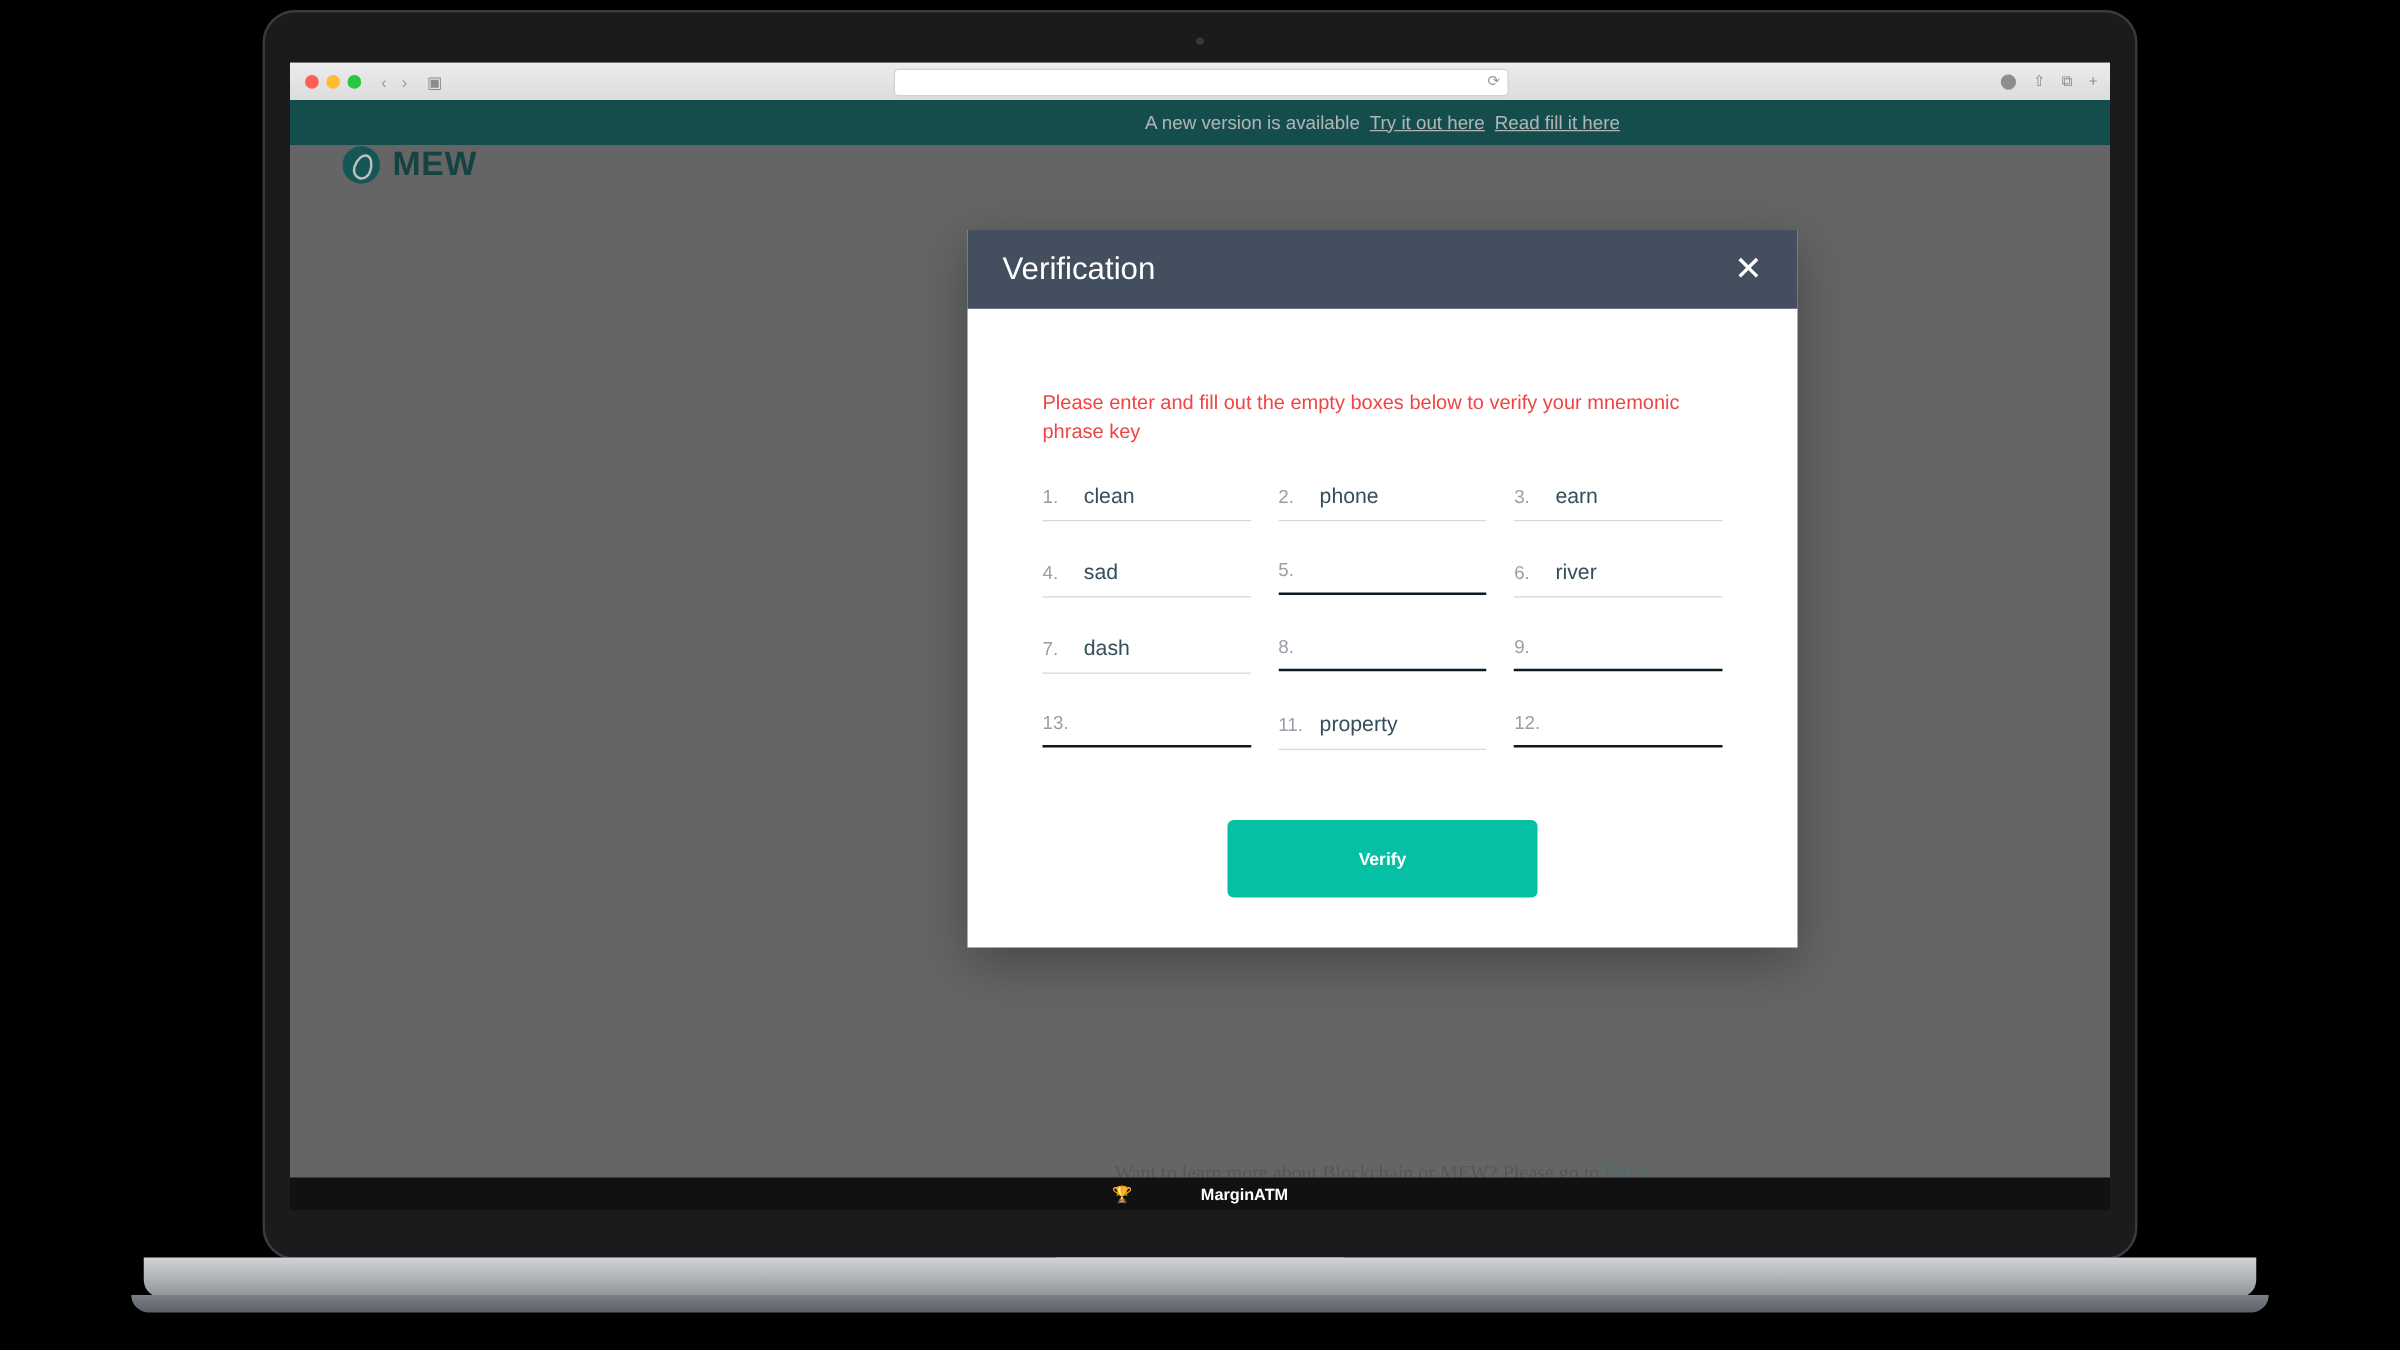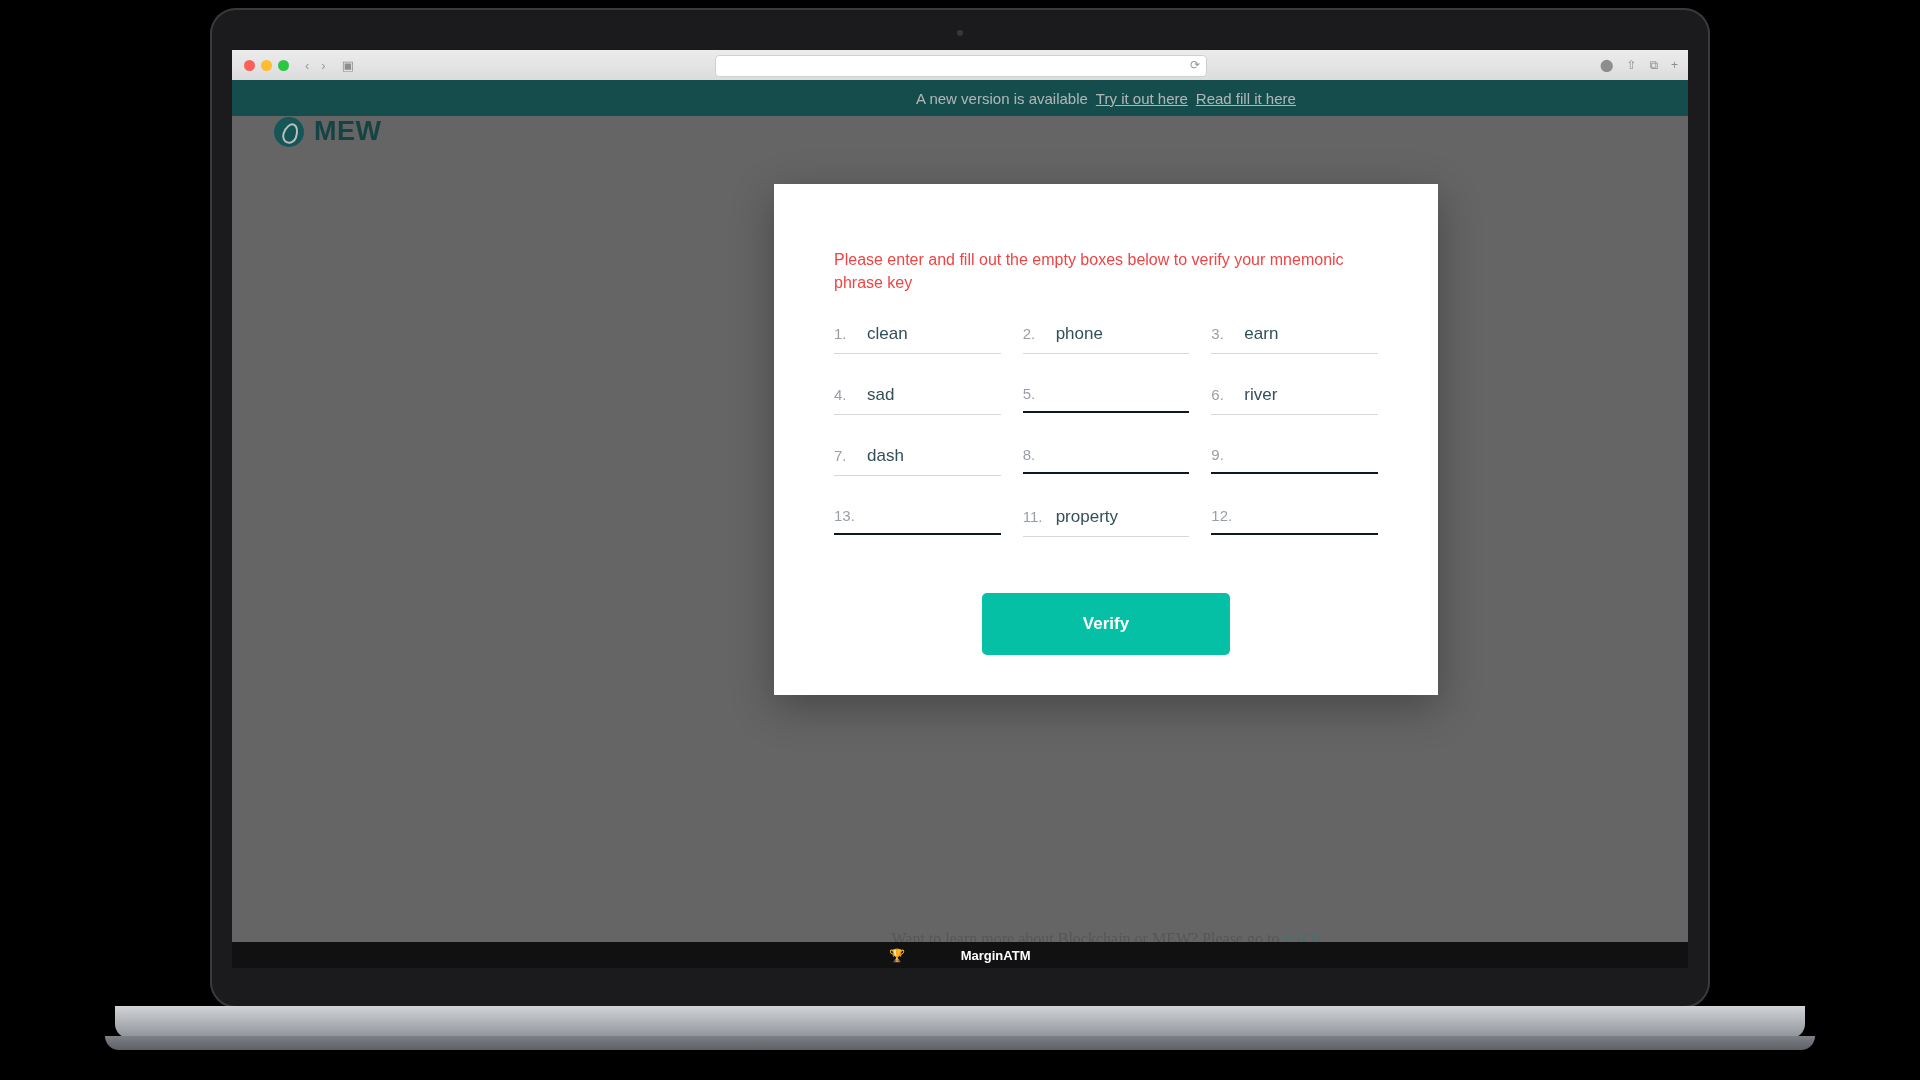--- a/index.html
+++ b/index.html
@@ -119,21 +119,21 @@
   .grid{display:grid;grid-template-columns:repeat(3,1fr);column-gap:22px;row-gap:0;}
   .cell{padding-bottom:31px;}
   .field{display:flex;align-items:baseline;gap:11px;padding-bottom:9px;}
   .fnum{color:#9a9fa7;font-size:15px;min-width:22px;}
   .fword{color:#33505a;font-size:17px;}
   .uline{height:1px;background:#d8d8d8;}
   .uline.empty{height:2px;background:#0b1a22;}
   .verify-wrap{display:flex;justify-content:center;margin-top:25px;}
   .verify{
     width:248px;height:62px;background:#05c0a5;border:none;border-radius:5px;
-    color:#fff;font-size:17px;font-weight:700;cursor:pointer;
+    color:#fff;font-size:14px;font-weight:700;cursor:pointer;
   }
   
   .taskbar{
     position:absolute;left:0;bottom:0;width:1456px;height:26px;background:#111;
     display:flex;align-items:center;justify-content:center;gap:7px;
   }
   .tb-label{color:#fff;font-size:13px;font-weight:600;padding-left:48px;}
   .tb-ico{color:#f0c23a;font-size:13px;}
 </style>
 </head>
@@ -199,20 +199,24 @@
 
       <div class="fab help">
         <div class="fab-inner">?</div>
       </div>
       <div class="fab lamp">
         <div class="lamp-glyph">☀</div>
       </div>
 
       <div class="overlay"></div>
       <div class="modal">
+        <div class="modal-head">
+          <div class="modal-title">Verification</div>
+          <div class="modal-close">✕</div>
+        </div>
         <div class="modal-body">
           <p class="instruction">Please enter and fill out the empty boxes below to verify your mnemonic phrase key</p>
           <div class="grid" id="word-grid">
               <div class="cell">
                 <div class="field">
                   <span class="fnum">1.</span>
                   <span class="fword">clean</span>
                 </div>
                 <div class="uline"></div>
               </div>

